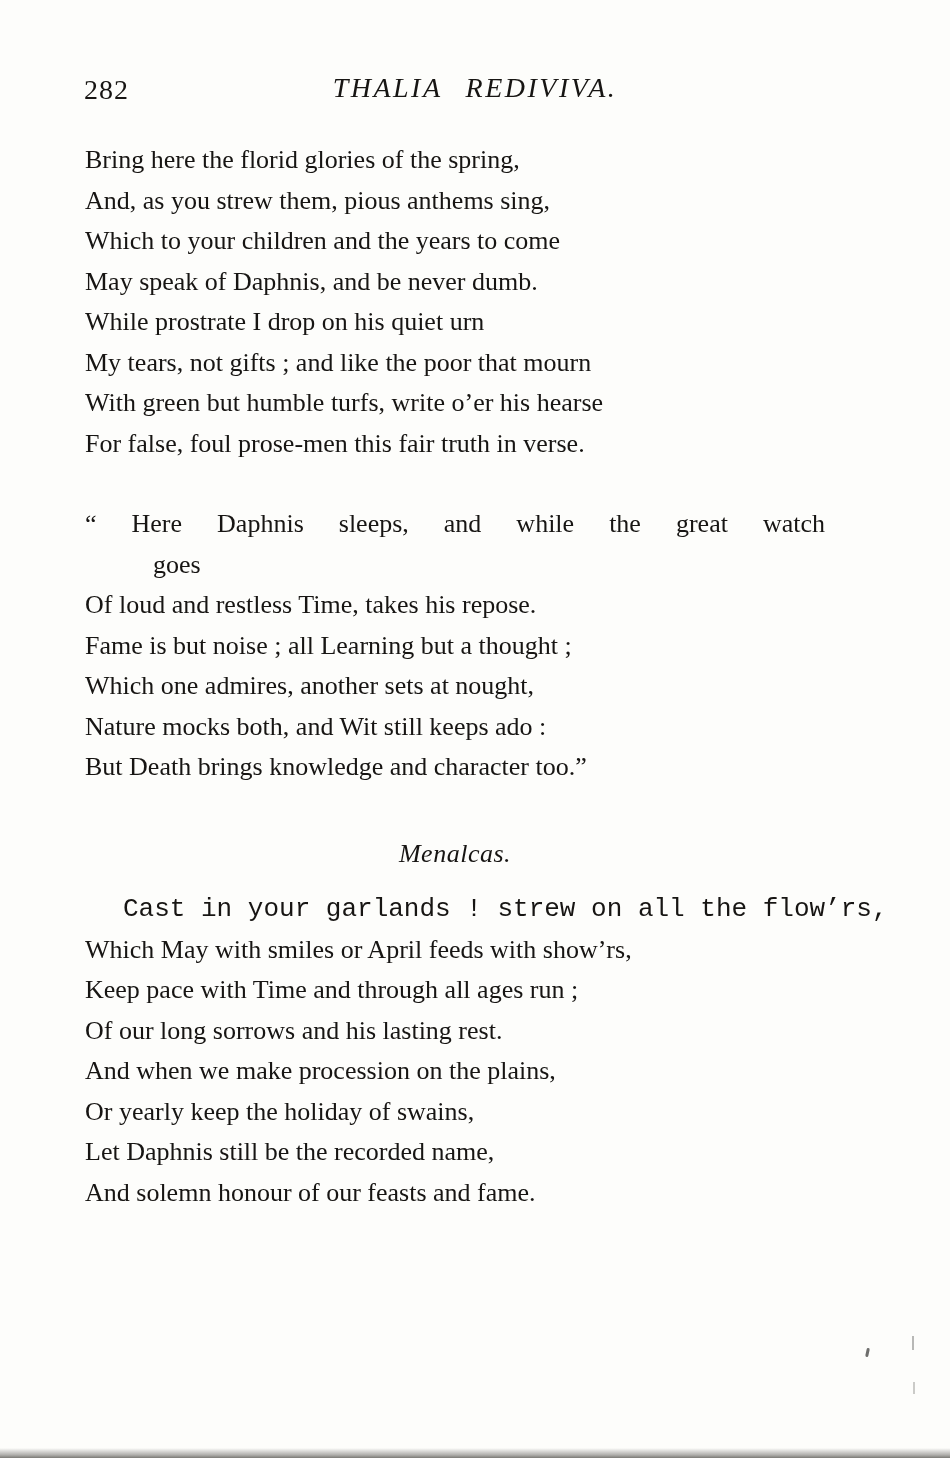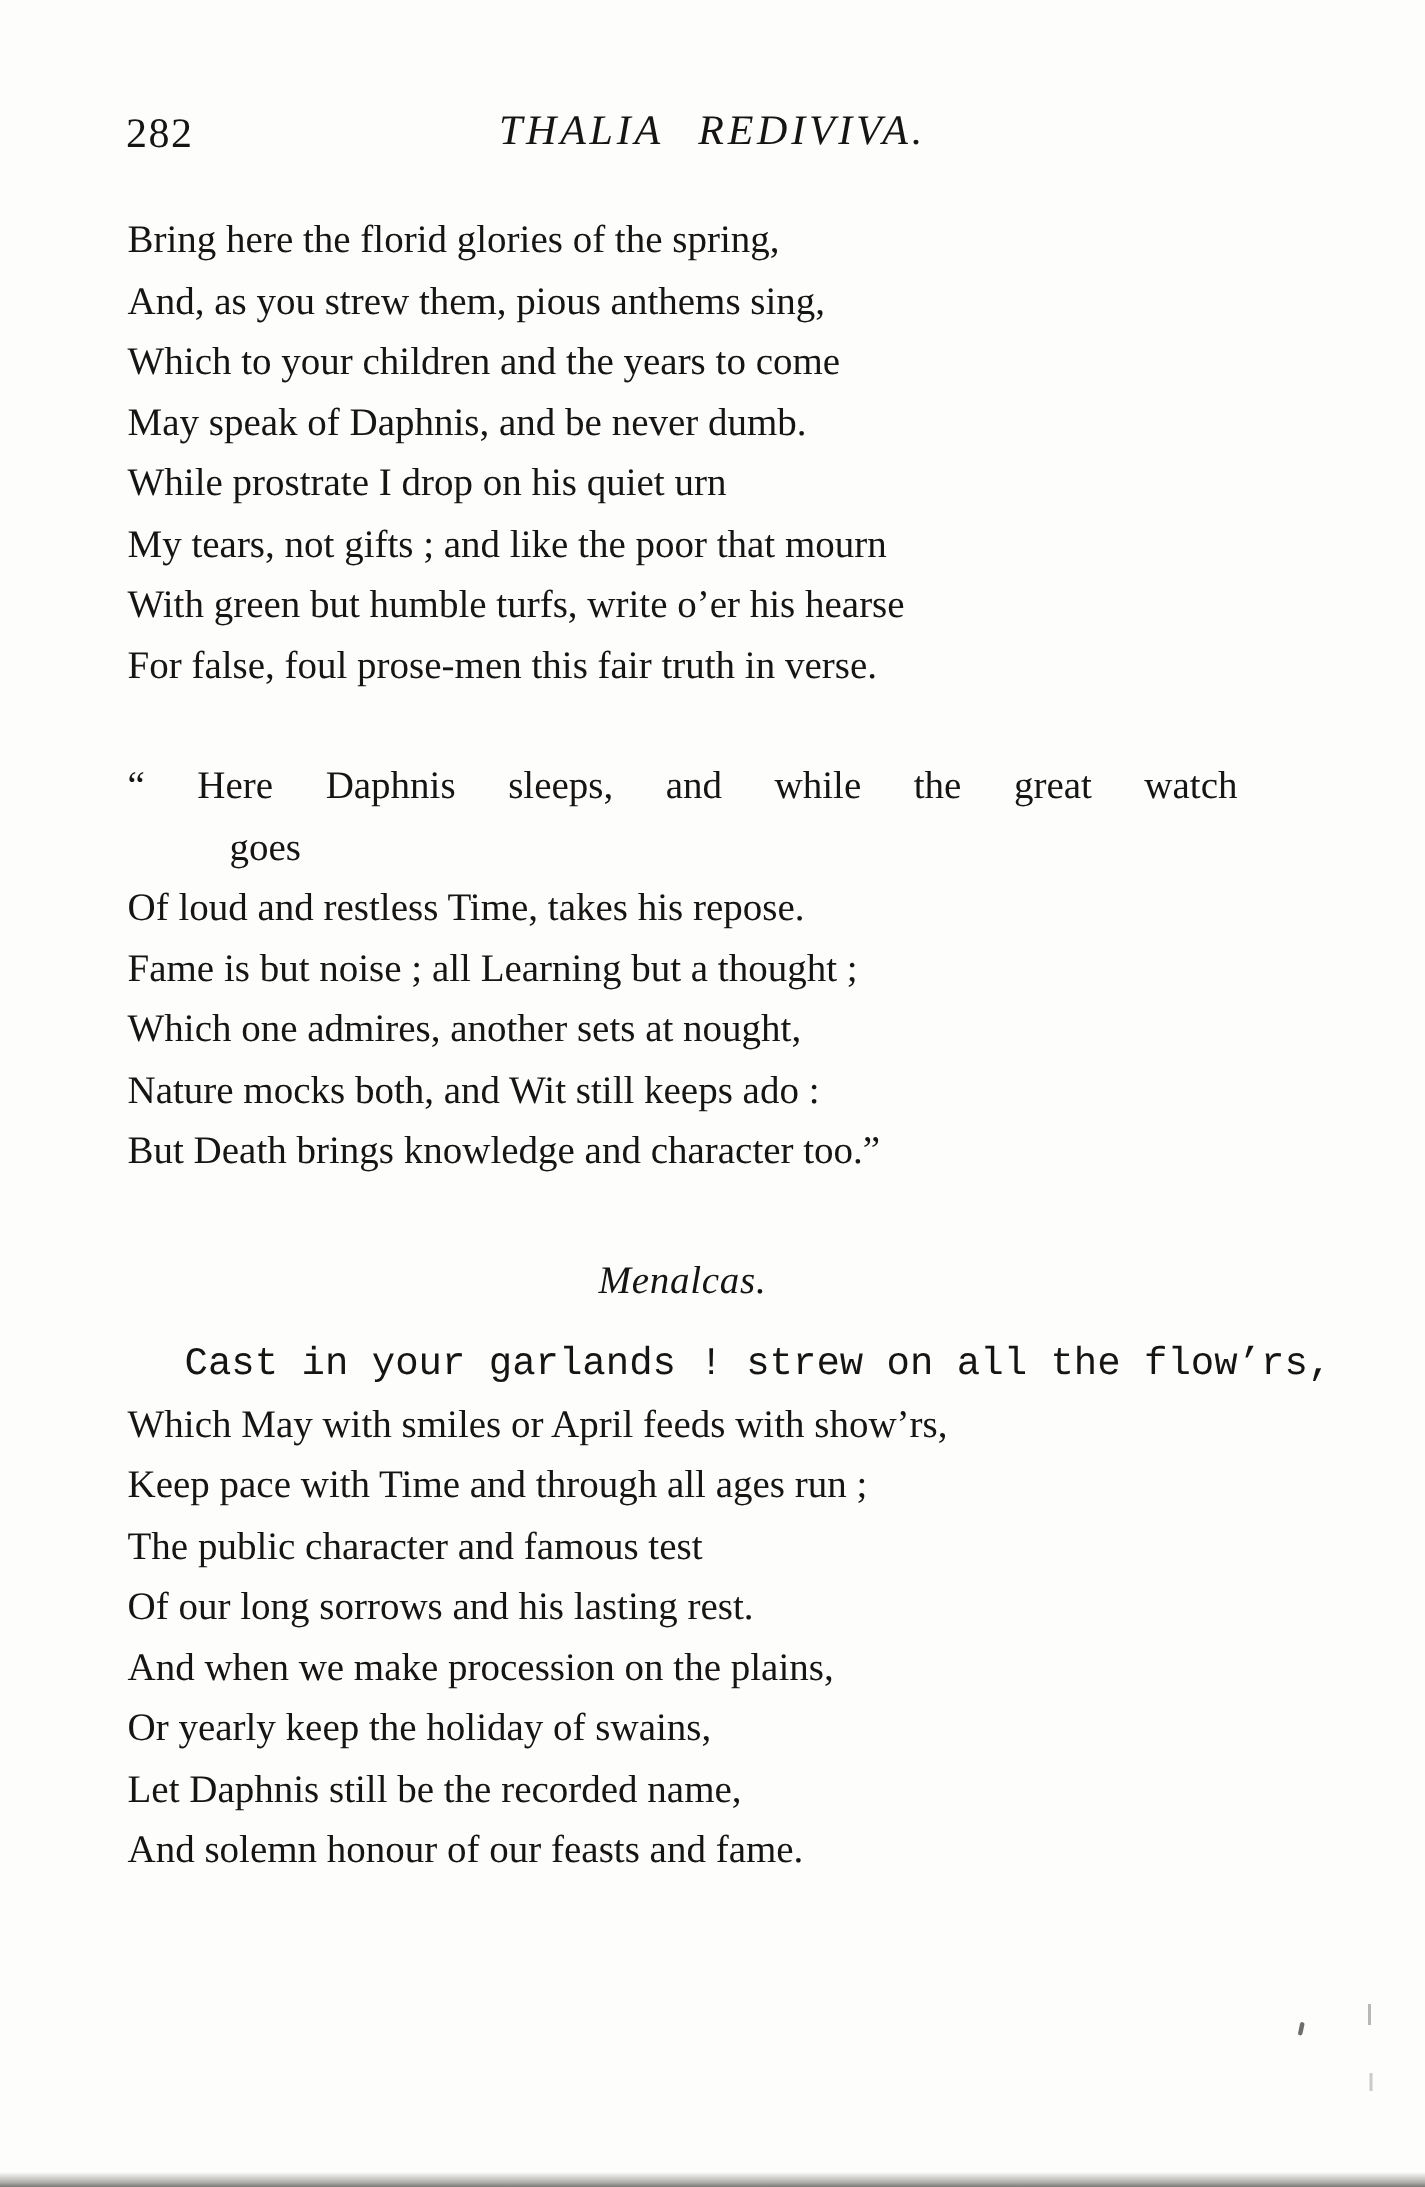--- a/index.html
+++ b/index.html
@@ -153,21 +153,20 @@
       <div class="line">Nature mocks both, and Wit still keeps ado :</div>
       <div class="line">But Death brings knowledge and character too.”</div>
     </div>
 
     <div class="speaker">Menalcas.</div>
 
     <div class="stanza">
       <div class="line indent">Cast in your garlands ! strew on all the flow’rs,</div>
       <div class="line">Which May with smiles or April feeds with show’rs,</div>
       <div class="line">Keep pace with Time and through all ages run ;</div>
-      <div class="line">The public character and famous test</div>
       <div class="line">Of our long sorrows and his lasting rest.</div>
       <div class="line">And when we make procession on the plains,</div>
       <div class="line">Or yearly keep the holiday of swains,</div>
       <div class="line">Let Daphnis still be the recorded name,</div>
       <div class="line">And solemn honour of our feasts and fame.</div>
     </div>
 
   </div>
 
   <div class="artifact-1"></div>

